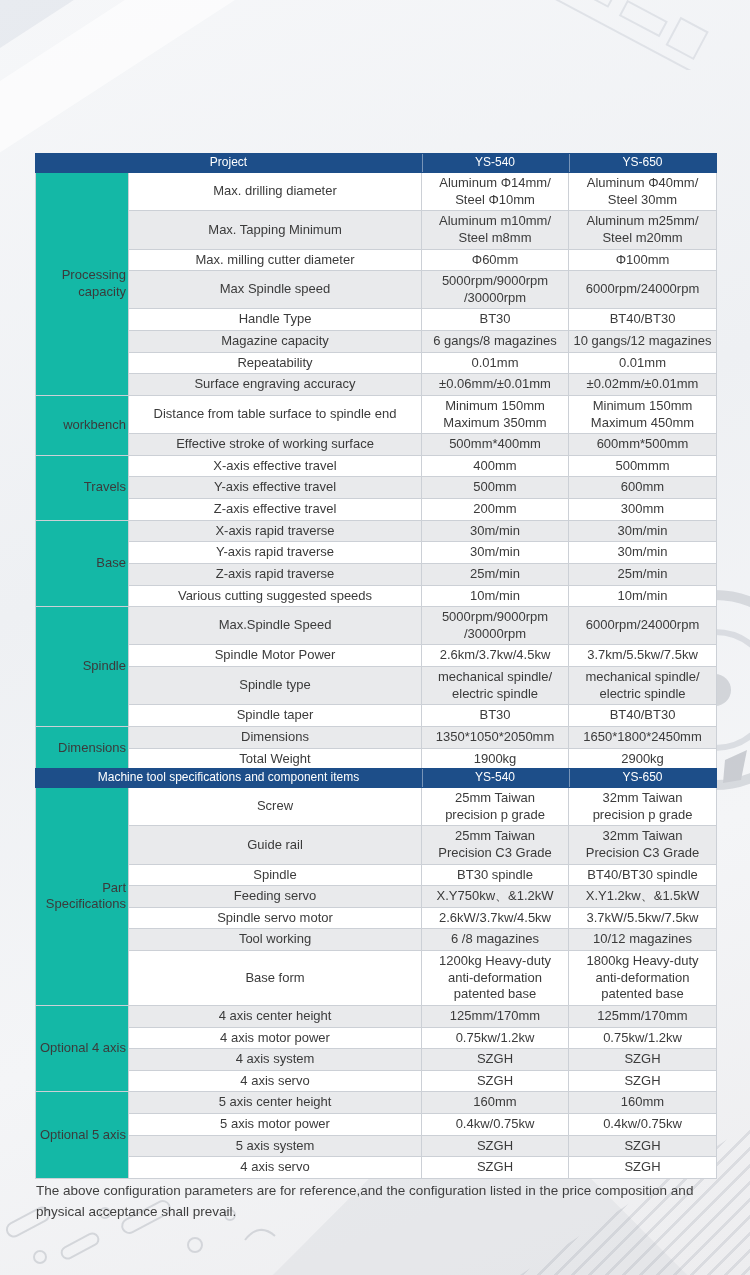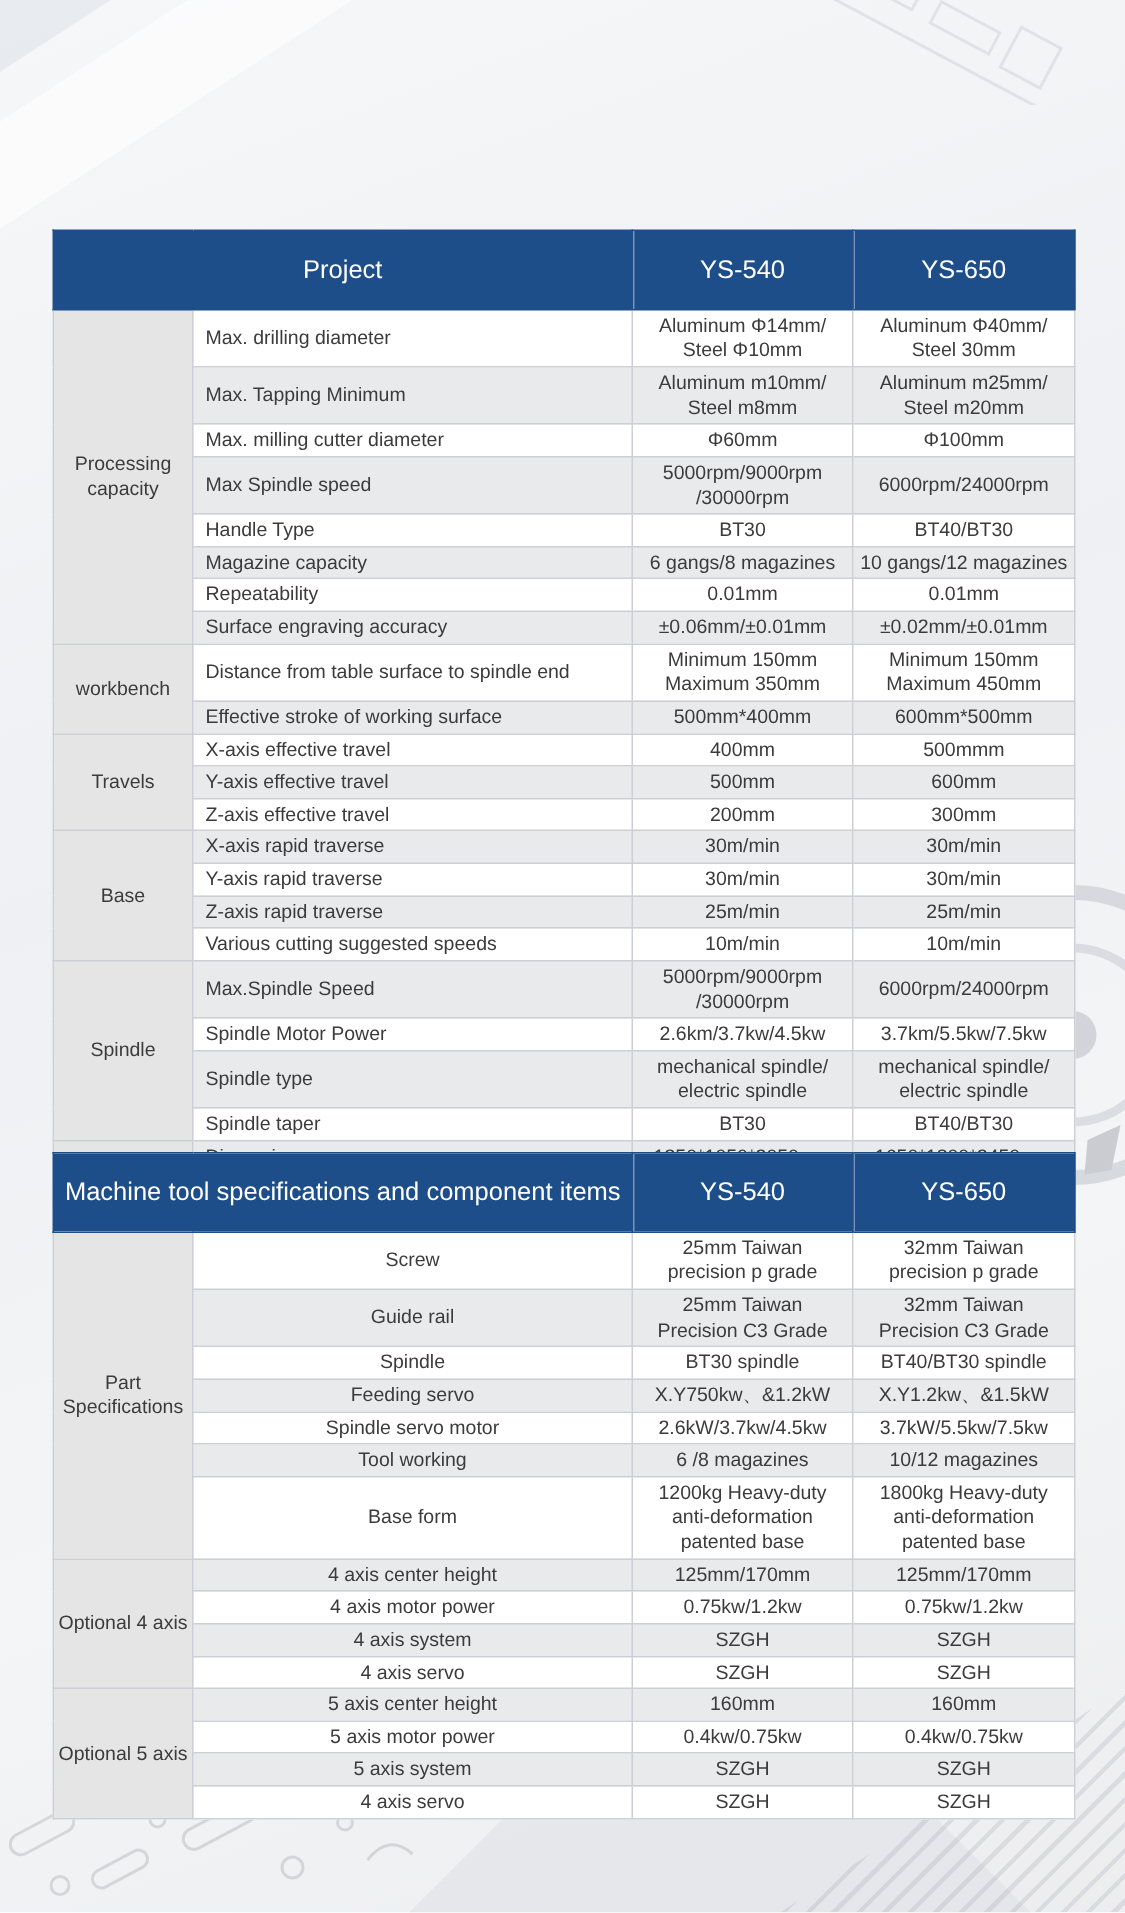--- a/index.html
+++ b/index.html
@@ -37,25 +37,25 @@
   .deco-line-right { position:absolute; left:602px; top:36px; width:130px; height:2px; background:#2f6bb0; }
 
   
   .tbl-wrap { position:absolute; left:35px; z-index:2; }
   .tbl-wrap.t1 { top:153px; }
   .tbl-wrap.t2 { top:768px; }
   table { border-collapse:collapse; table-layout:fixed; width:681px; background:#fff;
           border:1px solid #c3c7cd; }
   th, td { border:1px solid #ccd0d6; font-size:13px; color:#3b3b3b; line-height:1.28;
            vertical-align:middle; height:21px; padding:2px 4px; }
-  thead th { background:#1d4e89; color:#ffffff; font-weight:400; height:19px; padding:15px 2px;
-             border:1px solid #1d4e89; font-size:17px; }
+  thead th { background:#1d4e89; color:#ffffff; font-weight:400; height:19px; padding:1px 2px;
+             border:1px solid #1d4e89; font-size:12px; }
   thead th.vsep { box-shadow:inset 1px 0 0 rgba(255,255,255,.4); }
-  td.group { background:#e5e5e5; text-align:center; padding:2px 2px; }
-  td.param { text-align:left; padding:2px 8px; white-space:pre-line; }
+  td.group { background:#14b8a6; text-align:right; padding:2px 2px; }
+  td.param { text-align:center; padding:2px 8px; white-space:pre-line; }
   .t2 td.param { text-align:center; }
   td.val { text-align:center; white-space:pre-line; }
   tr.stripe td.param, tr.stripe td.val { background:#e9eaec; }
 
   
   .footer-note { position:absolute; left:36px; top:1181px; width:698px; z-index:2;
                  font-size:13.5px; color:#3f3f3f; line-height:1.55; }
 </style>
 </head>
 <body>
@@ -349,14 +349,15 @@
           </tr>
           <tr>
             <td class="param">4 axis servo</td>
             <td class="val">SZGH</td>
             <td class="val">SZGH</td>
           </tr>
         </tbody>
     </table>
   </div>
 
+  <p class="footer-note">The above configuration parameters are for reference,and the configuration listed in the price composition and physical acceptance shall prevail.</p>
 
 </div>
 
 </body></html>

